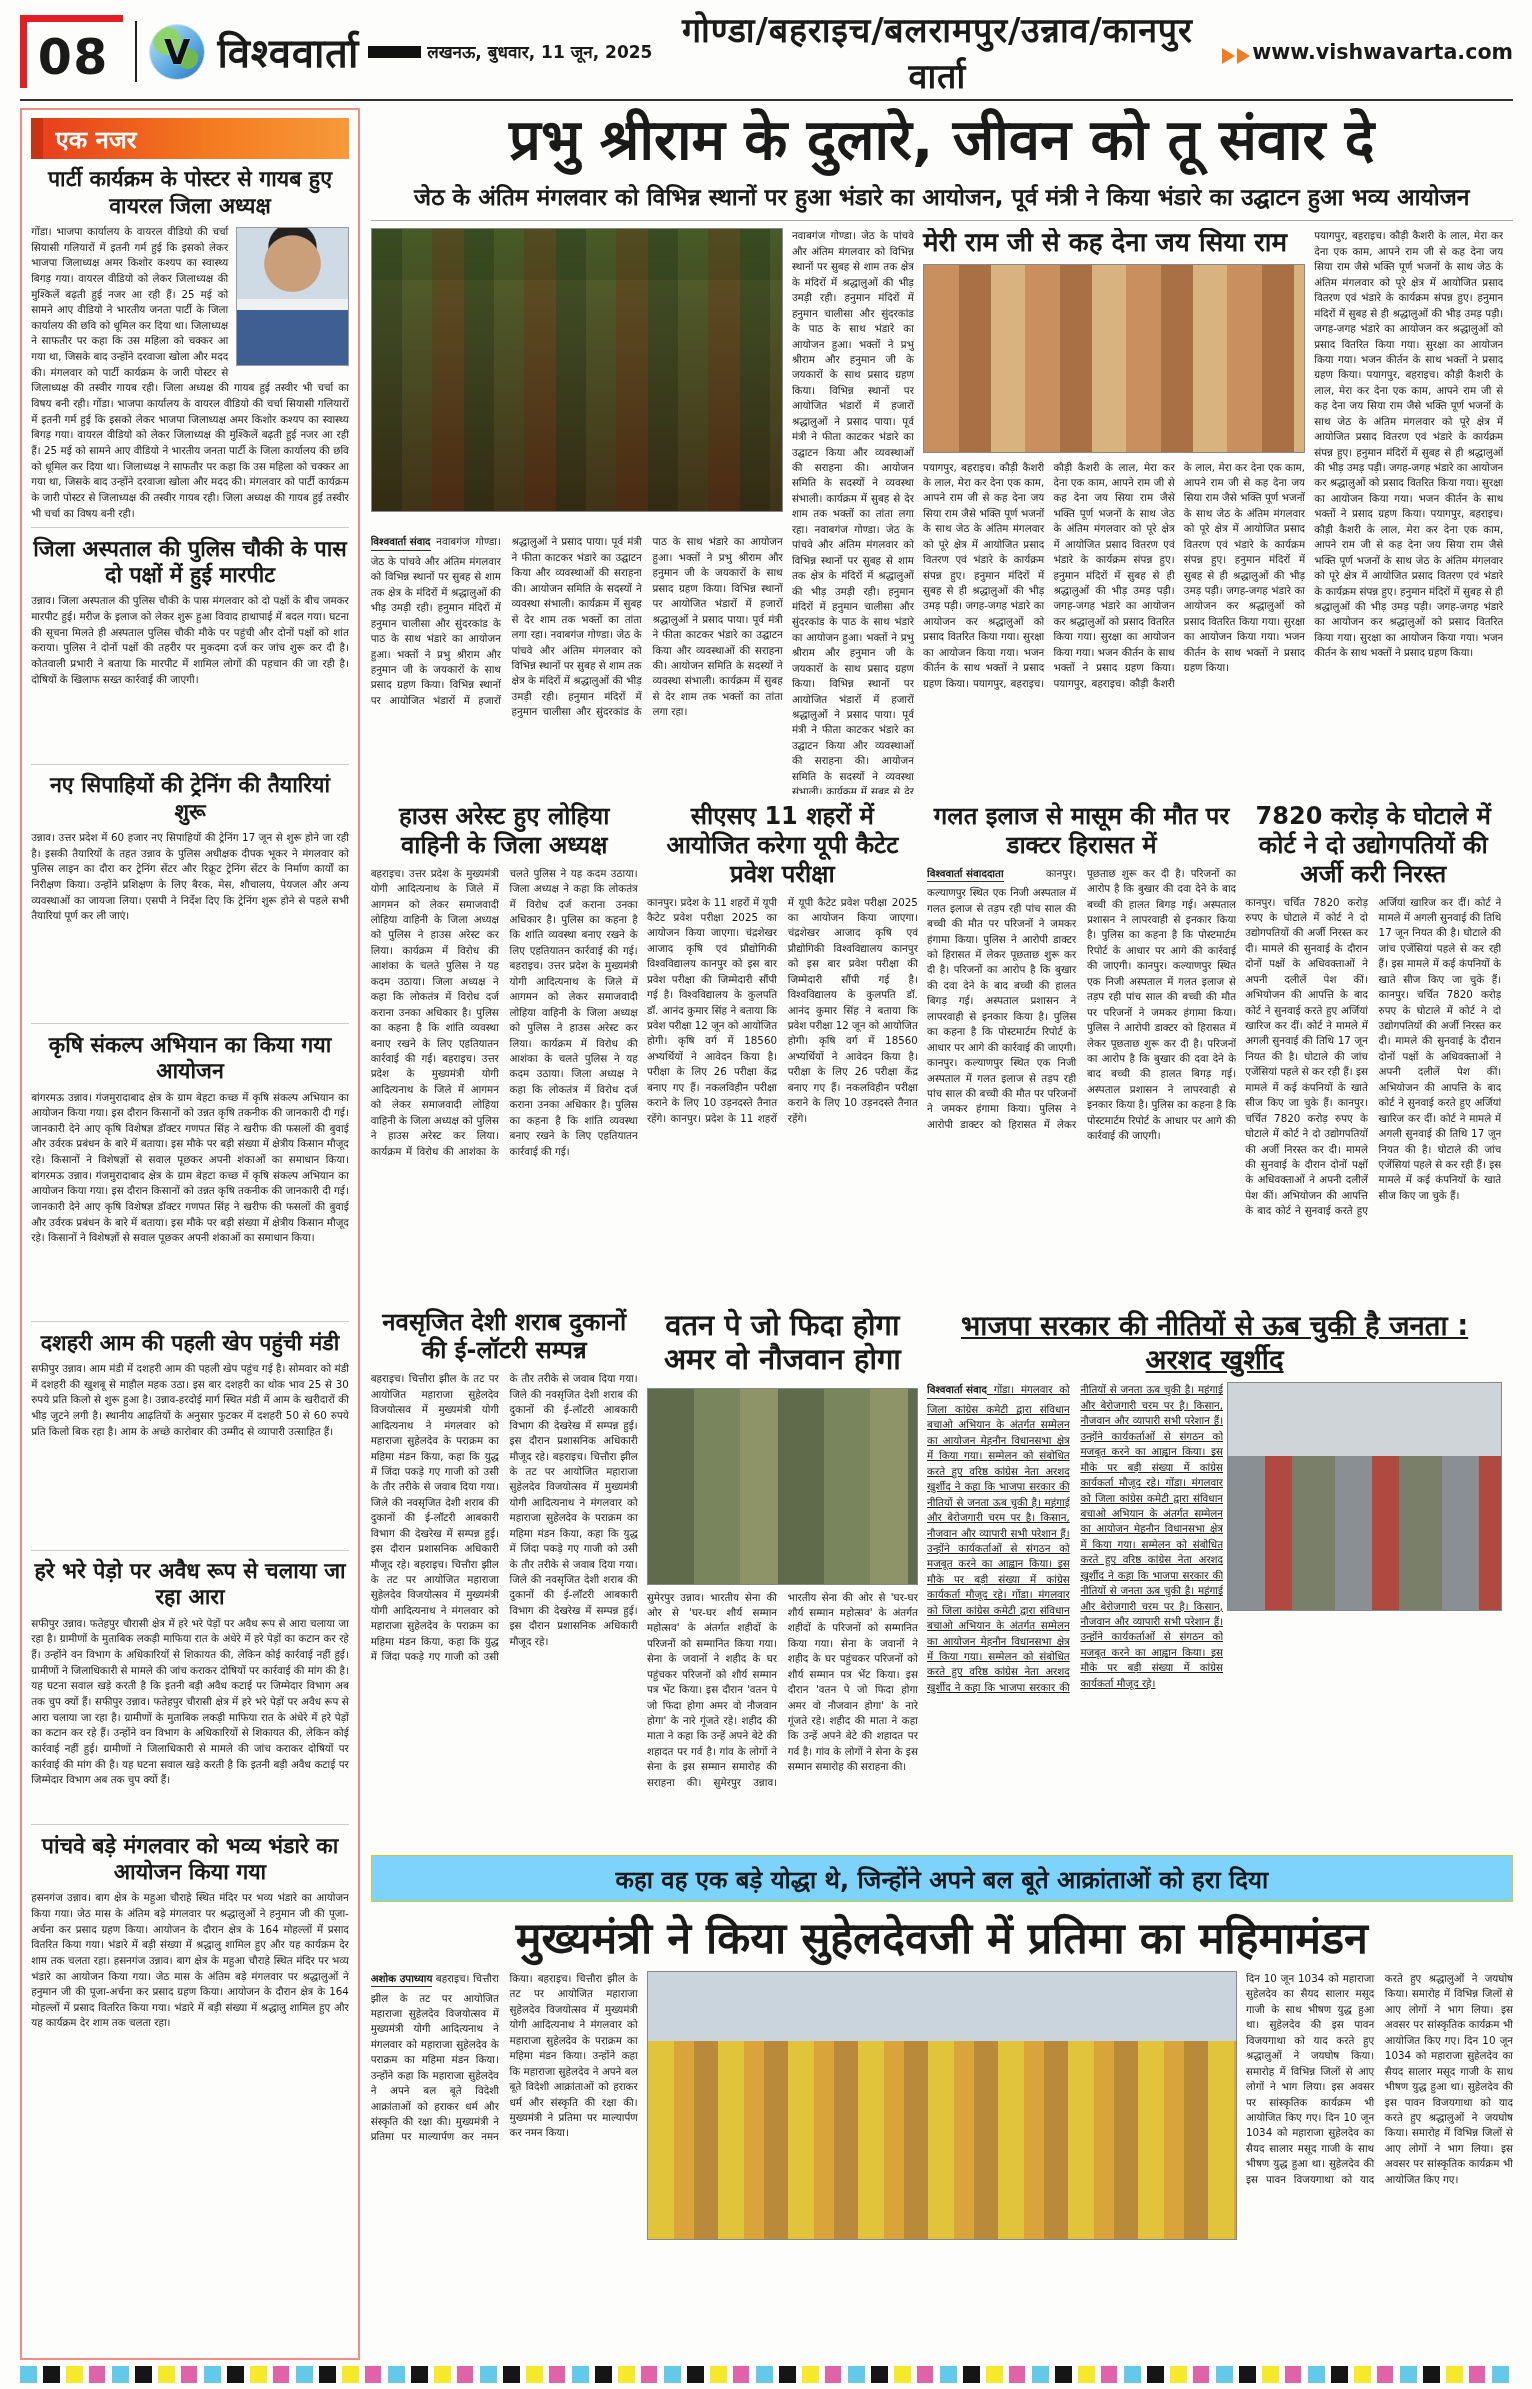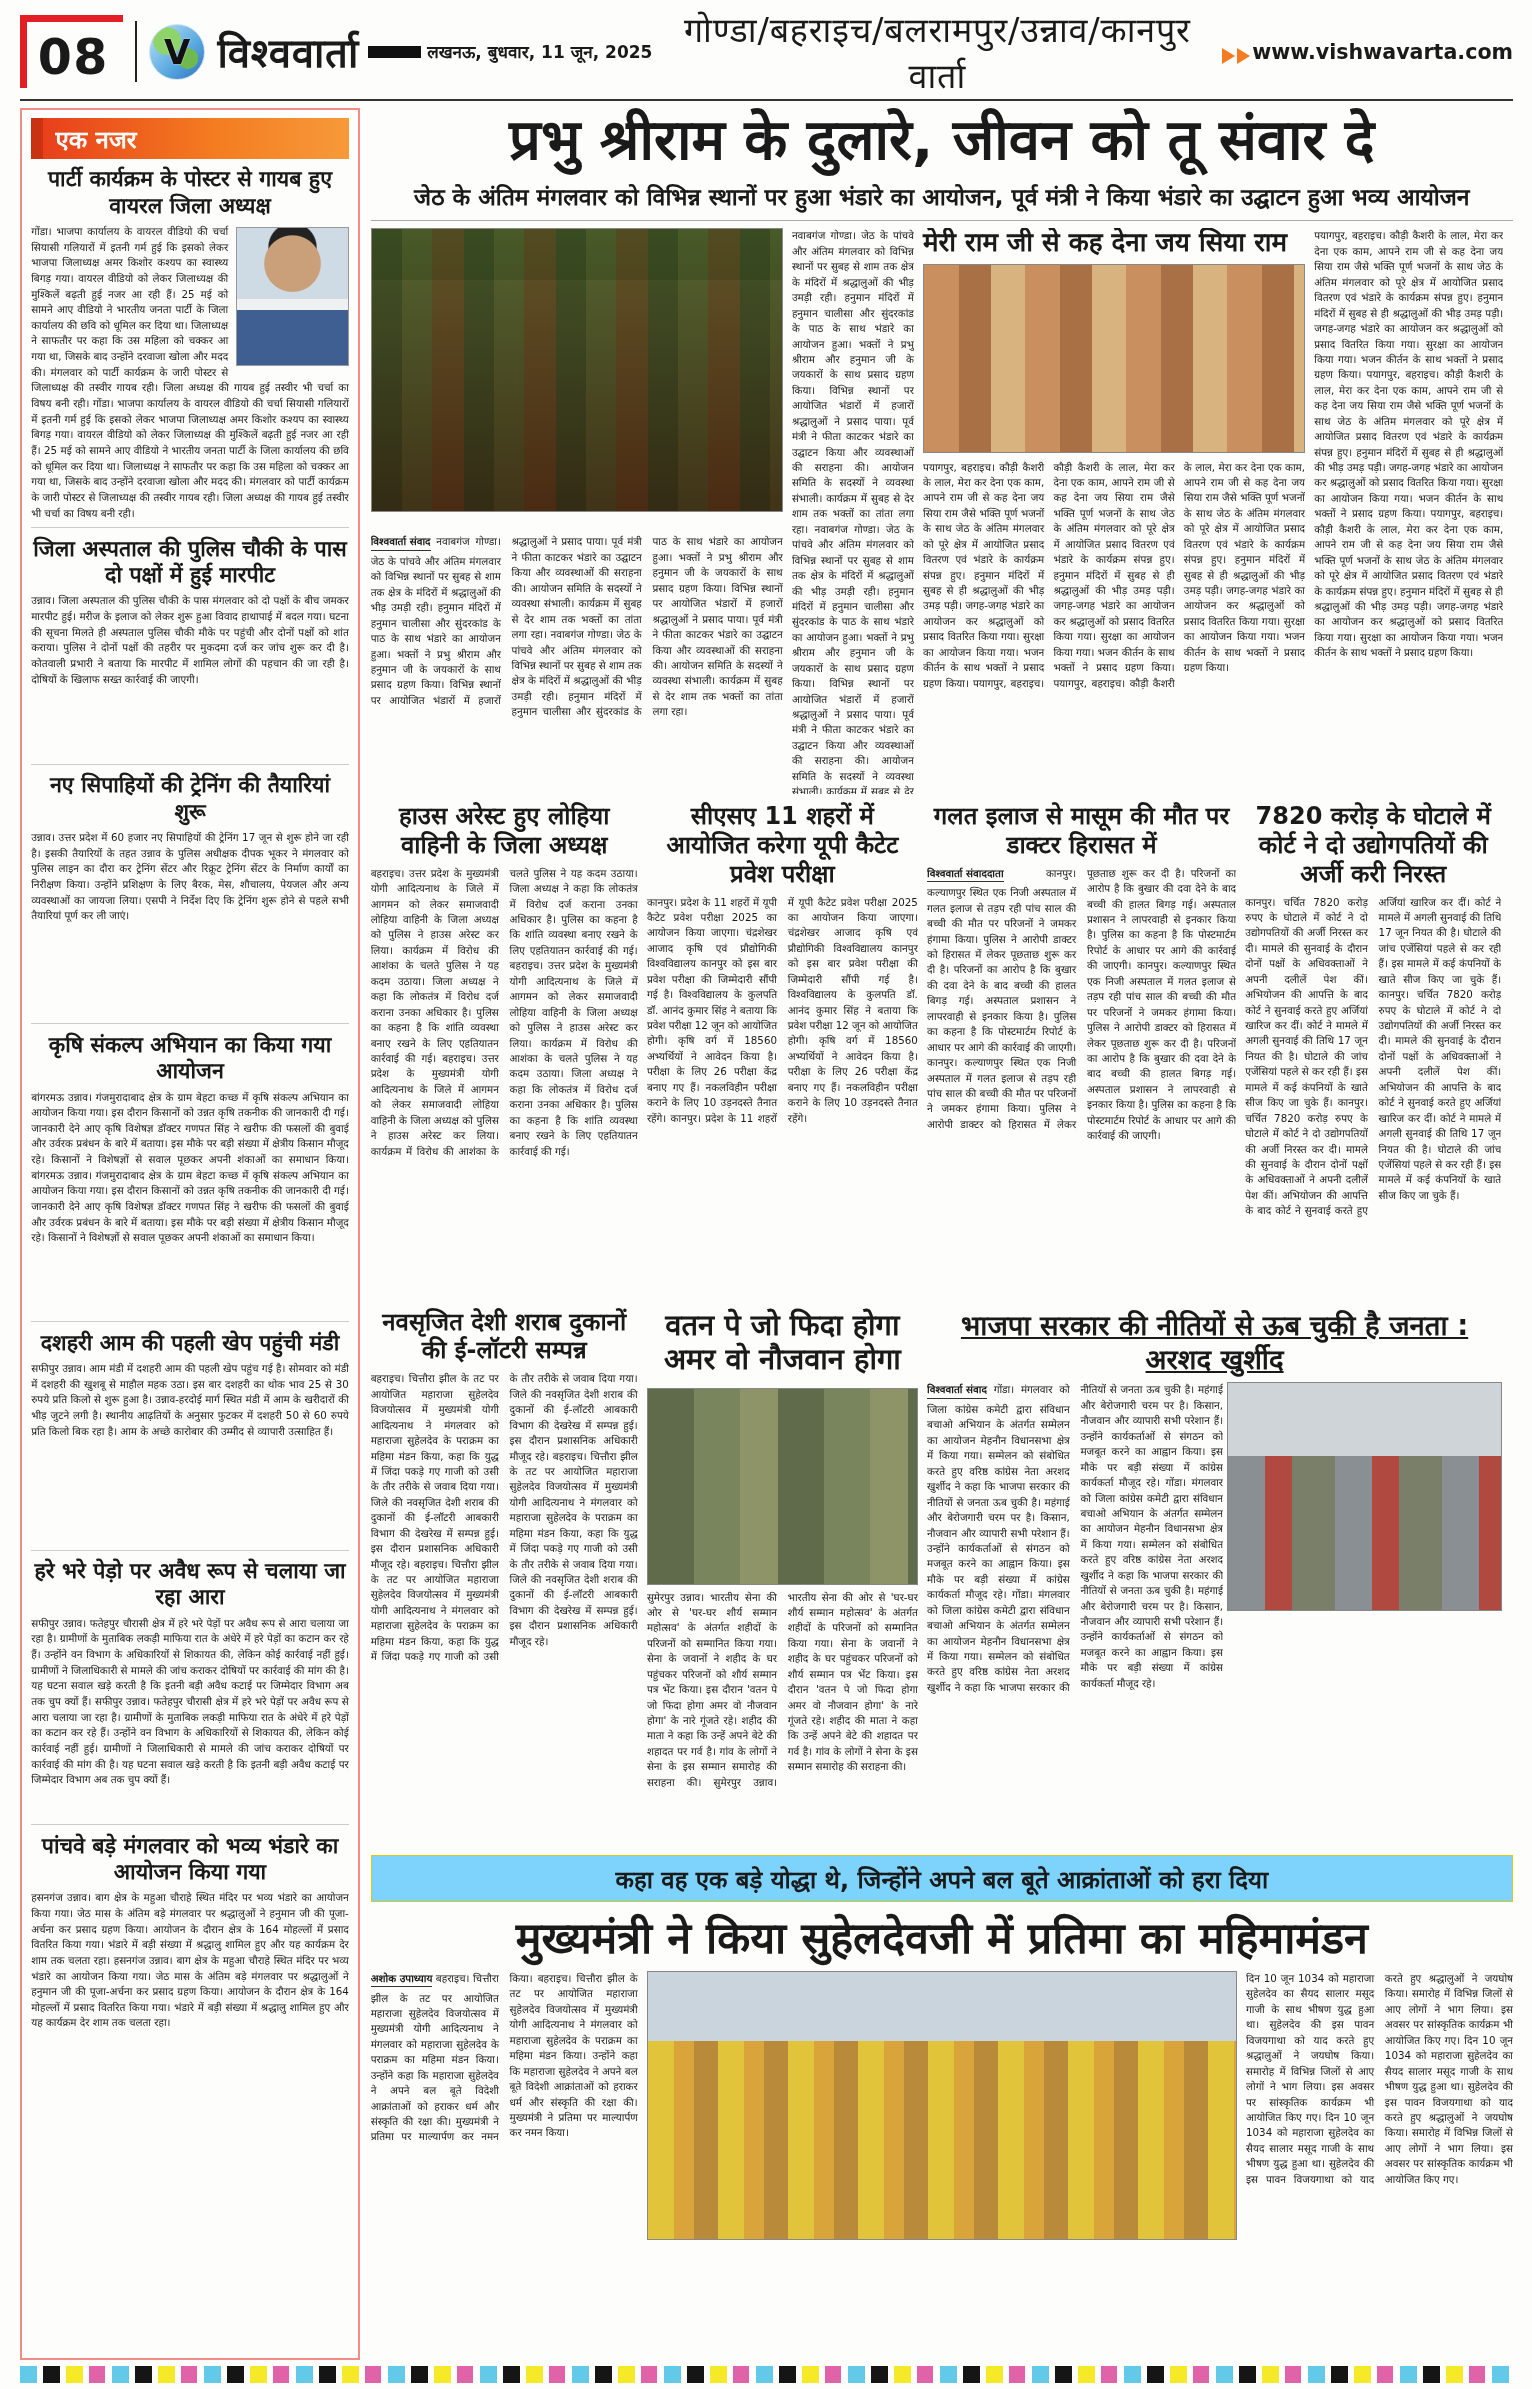--- a/index.html
+++ b/index.html
@@ -18,21 +18,21 @@
     background: radial-gradient(circle at 32% 30%, #8fd36b 0 26%, transparent 27%),
                 radial-gradient(circle at 70% 62%, #6fb94e 0 20%, transparent 21%),
                 linear-gradient(135deg,#bfe4f5 0%, #57a8e0 60%, #2f6fc0 100%);
     display:flex; align-items:center; justify-content:center; border:1.5px solid #cfe3ee; }
   .logo span { font-size:34px; font-weight:bold; color:#111; text-shadow:0 0 1.5px #fff; }
   .mast { display:flex; flex-direction:row; gap:9px; }
   .mast-name { font-size:40px; font-weight:bold; letter-spacing:0.8px; }
   .mast-date-row { display:flex; align-items:center; gap:6.1px; }
   .mast-chip { width:53px; height:12.2px; background:#111; }
   .mast-date { font-size:17px; font-weight:bold; }
-  .regions { flex:1; text-align:center; font-size:34px; font-weight:normal; letter-spacing:0.8px; }
+  .regions { flex:1; text-align:center; font-size:34px; font-weight:bold; letter-spacing:0.8px; }
   .website { display:flex; align-items:flex-end; gap:2px; font-size:20.6px; font-weight:bold; }
   .arrow { width:0; height:0; border-top:8.4px solid transparent; border-bottom:8.4px solid transparent; border-left:13.7px solid #f47b20; }
   
   .content { display:flex; gap:10.7px; margin-top:7.6px; flex:1; overflow:hidden; }
   
   .sidebar { width:340px; border:2.3px solid #ef8d86; padding:7.6px 9.2px; display:flex; flex-direction:column; gap:7.6px; overflow:hidden; }
   .eyecatch { display:flex; align-items:stretch; height:41px; }
   .eyecatch .accent { width:12.2px; background:#c93312; }
   .eyecatch .band { flex:1; background:linear-gradient(90deg,#e8401c 0%, #f47b20 55%, #f79a3a 100%);
       color:#fff; font-size:24px; font-weight:bold; display:flex; align-items:center; padding-left:12.2px; }
@@ -69,21 +69,21 @@
   .story .sh { font-size:24px; font-weight:bold; text-align:center; line-height:1.2; margin-bottom:6.1px; }
   .story .sb2 { flex:1; column-count:2; column-gap:10.7px; font-size:10.3px; line-height:1.5; text-align:justify; overflow:hidden; }
   .w350{width:267px} .w355{width:271px} .w405{width:309px} .w335{width:256px}
   
   .band3 { display:flex; gap:9.2px; height:540px; overflow:hidden; }
   .photoC { height:197px; border:0.8px solid #888; margin:4.6px 0;
       background: repeating-linear-gradient(90deg,#5f6b4a 0 46px,#79855c 46px 92px,#8f9468 92px 130px),
                   linear-gradient(rgba(210,215,200,.5), rgba(60,70,40,.45)); }
   .bjp { width:575px; display:flex; flex-direction:column; overflow:hidden; }
   .bjp .sh { font-size:27.5px; font-weight:bold; text-align:center; line-height:1.25; margin-bottom:6.1px;text-decoration:underline; }
-  .bjp-row { display:flex; gap:4px; flex:1; overflow:hidden; }
+  .bjp-row { display:flex; gap:4px; flex:1; overflow:hidden;text-decoration:underline; }
   .bjp-row .txt { flex:1; font-size:10.3px; line-height:1.5; text-align:justify; column-count:2; column-gap:10.7px; overflow:hidden; }
   .photoD { width:275px; height:229px; border:0.8px solid #888;
       background: linear-gradient(#cfd4d8 0 32%, transparent 32%),
                   repeating-linear-gradient(90deg,#8a8f94 0 37px,#b0493f 37px 64px,#7a7f6a 64px 107px),
                   linear-gradient(rgba(235,235,230,.4), rgba(90,90,85,.5)); }
   
   .kicker { background:#7dd3fc; border:0.8px solid #d8c91a; text-align:center; font-size:24px; font-weight:bold; padding:6.1px 0; }
   .cm-h { font-size:43px; font-weight:bold; text-align:center; line-height:1.1; padding:4.6px 0 1.5px; }
   .bot-row { display:flex; gap:9.2px; height:269px; overflow:hidden; }
   .bot-col { width:267px; font-size:10.3px; line-height:1.5; text-align:justify; column-count:2; column-gap:10.7px; overflow:hidden; }

